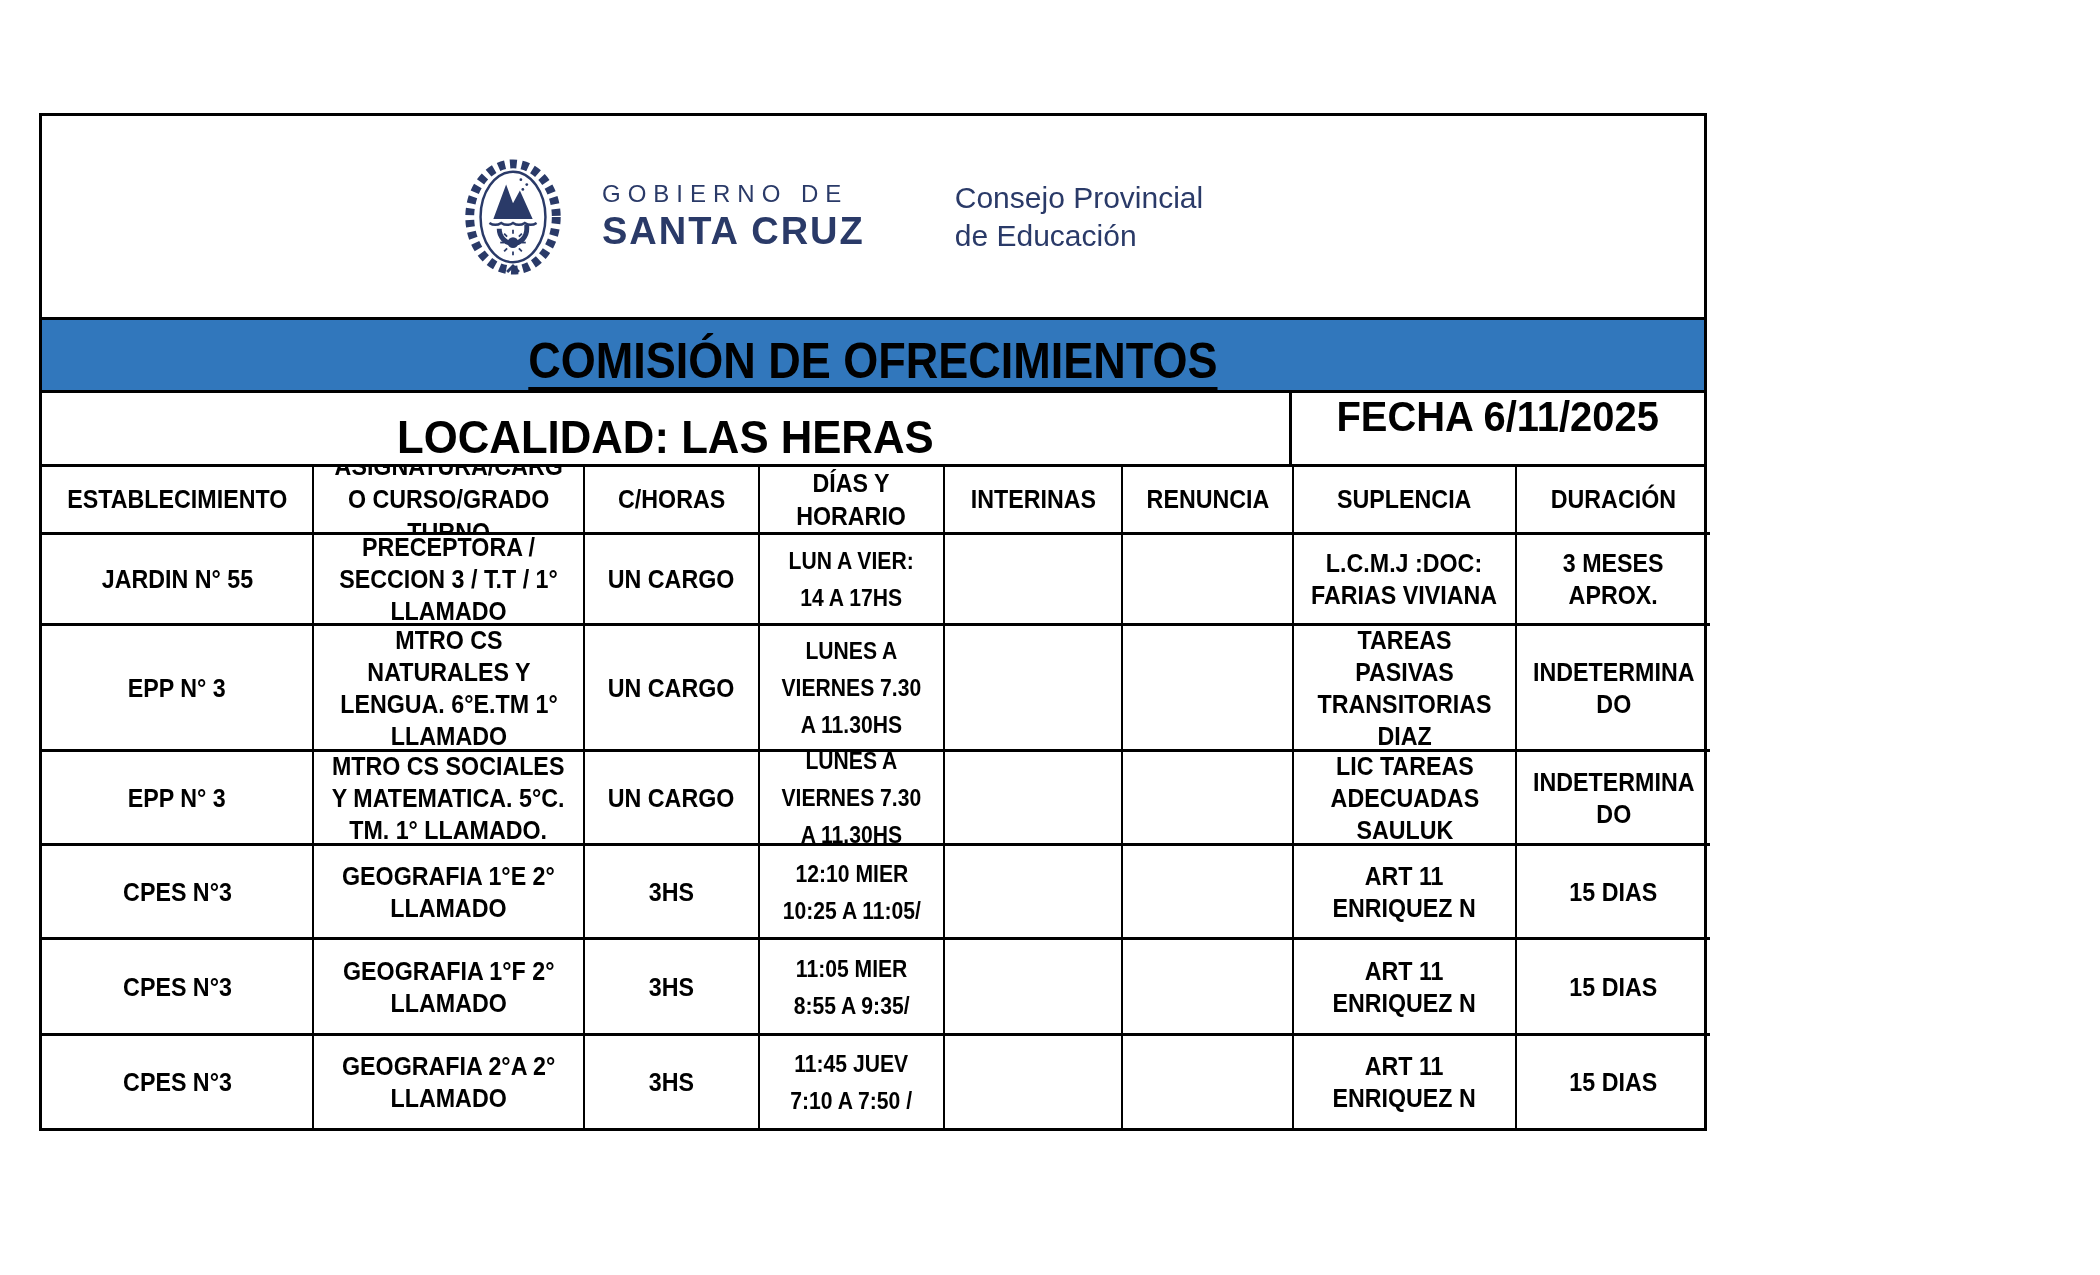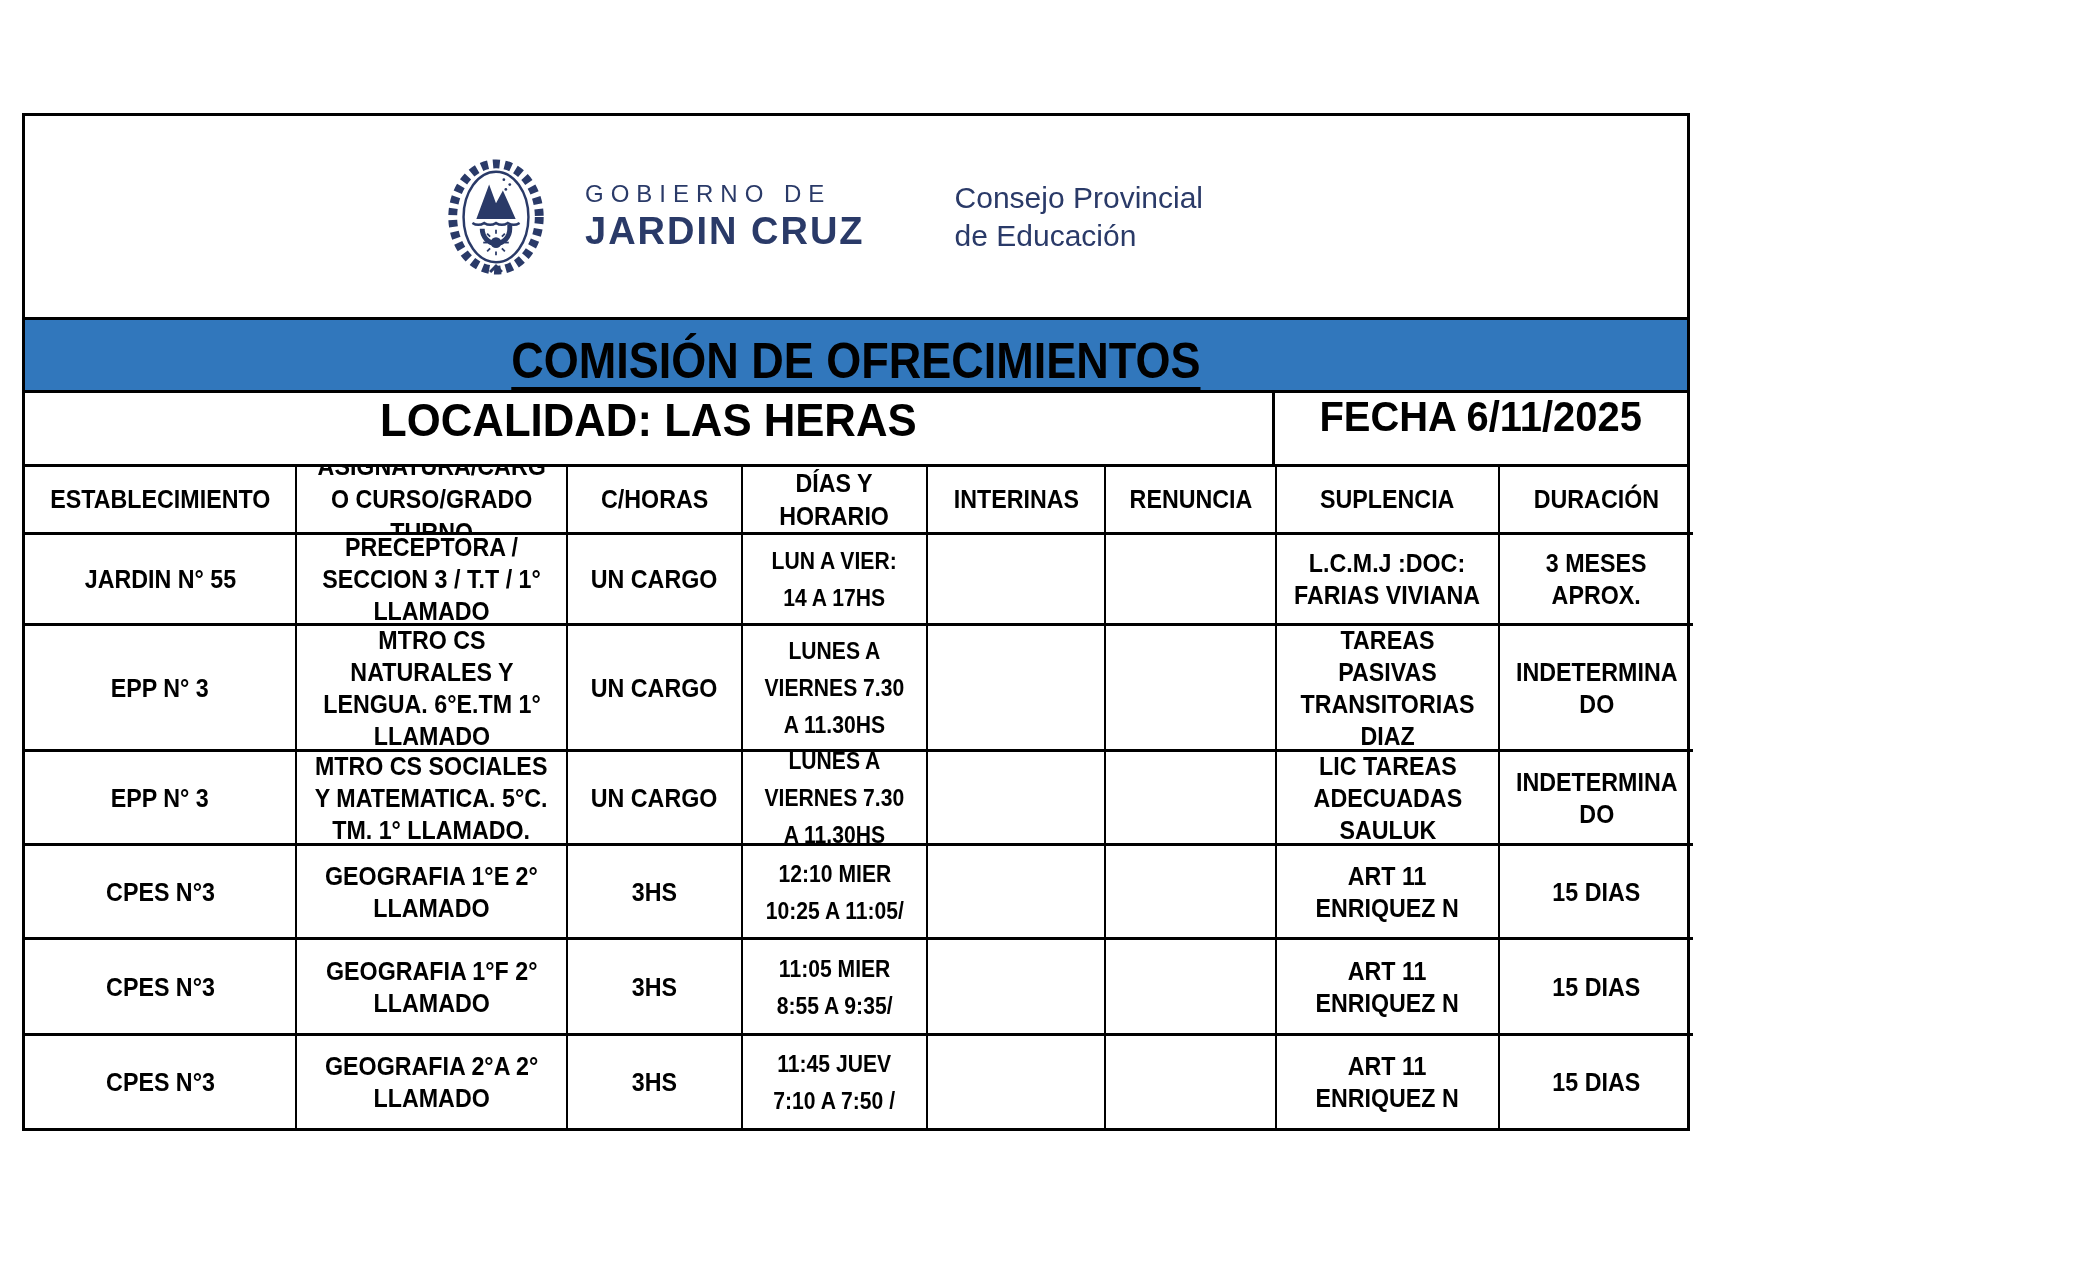--- a/index.html
+++ b/index.html
@@ -1,38 +1,38 @@
 <!DOCTYPE html>
 <html><head>
 <meta charset="utf-8">
 <style>
   * { margin:0; padding:0; box-sizing:border-box; }
   html,body { background:#ffffff; }
   body { font-family:"Liberation Sans","DejaVu Sans",sans-serif; }
   .page { position:relative; width:2100px; height:1275px; background:#fff; overflow:hidden; }
-  .doc  { position:absolute; left:22px; top:113px; width:1668px; border:3px solid #000; background:#fff; }
+  .doc  { position:absolute; left:39px; top:113px; width:1668px; border:3px solid #000; background:#fff; }
 
   
   .header-section { height:201px; display:flex; align-items:center; padding-left:420px; background:#fff; }
   .crest { width:102px; height:118px; flex:0 0 auto; }
   .gob-block { margin-left:38px; color:#2a3a68; }
   .gob-line1 { font-size:24px; font-weight:400; letter-spacing:7px; }
   .gob-line2 { font-size:38px; font-weight:800; letter-spacing:2px; margin-top:2px; }
   .consejo-block { margin-left:90px; color:#2a3a68; font-size:30px; font-weight:500; line-height:38px; }
 
   
   .title-bar { height:76px; background:#3177bc; border-top:3px solid #000; border-bottom:3px solid #000;
                display:flex; align-items:flex-end; justify-content:center; }
   .title-text { font-size:50px; font-weight:700; color:#000; transform:scaleX(.90);
                 text-decoration:underline; text-decoration-thickness:5px; text-underline-offset:9px;
                 white-space:nowrap; }
 
   
   .sub-row { display:flex; height:74px; border-bottom:3px solid #000; background:#fff; }
-  .loc-cell { width:1250px; border-right:3px solid #000; display:flex; align-items:flex-start; justify-content:center; }
+  .loc-cell { width:1250px; border-right:3px solid #000; display:flex; align-items:flex-end; justify-content:center; }
   .fecha-cell { flex:1; display:flex; align-items:flex-start; justify-content:center; }
   .loc-text  { font-size:46px; font-weight:700; transform:scaleX(.95); white-space:nowrap; }
   .fecha-text{ font-size:42px; font-weight:700; transform:scaleX(.95); white-space:nowrap; }
 
   
   table { border-collapse:collapse; table-layout:fixed; width:1668px; }
   th, td { border:2px solid #000; border-top-width:3px; border-bottom-width:3px; padding:0; vertical-align:middle; }
   th:first-child, td:first-child { border-left:0; }
   th:last-child,  td:last-child  { border-right:0; }
   thead th { border-top:0; }
@@ -78,21 +78,21 @@
               <path d="M56,92 l3,3"></path>
           </g>
           <circle cx="58" cy="22" r="1.4" fill="#2a3a68" stroke="none"></circle>
           <circle cx="64" cy="27" r="1.4" fill="#2a3a68" stroke="none"></circle>
           <circle cx="60" cy="32" r="1.4" fill="#2a3a68" stroke="none"></circle>
           <path d="M44,116 l6,-6 6,6" stroke-width="3"></path>
         </g>
       </svg>
       <div class="gob-block">
         <div class="gob-line1">GOBIERNO DE</div>
-        <div class="gob-line2">JARDIN CRUZ</div>
+        <div class="gob-line2">SANTA CRUZ</div>
       </div>
       <div class="consejo-block" style="white-space:pre-line">Consejo Provincial
 de Educación</div>
     </div>
 
     <div class="title-bar">
       <div class="title-text">COMISIÓN DE OFRECIMIENTOS</div>
     </div>
 
     <div class="sub-row">

